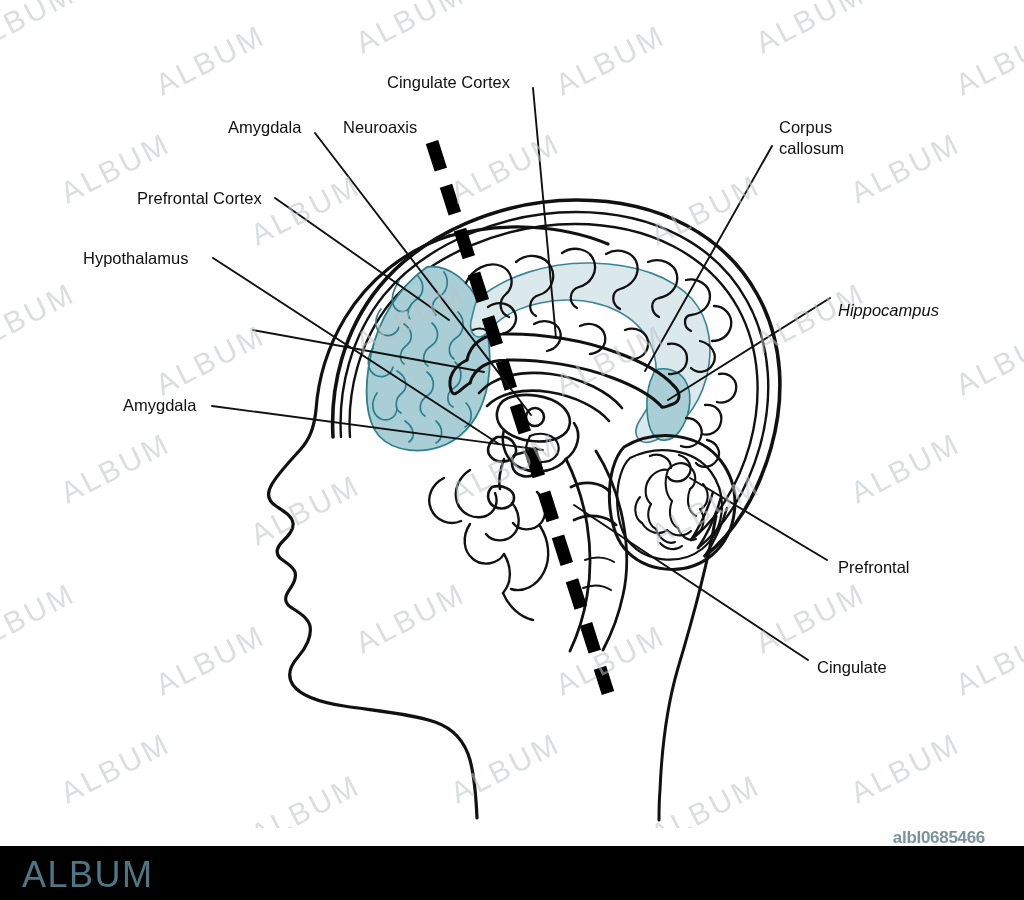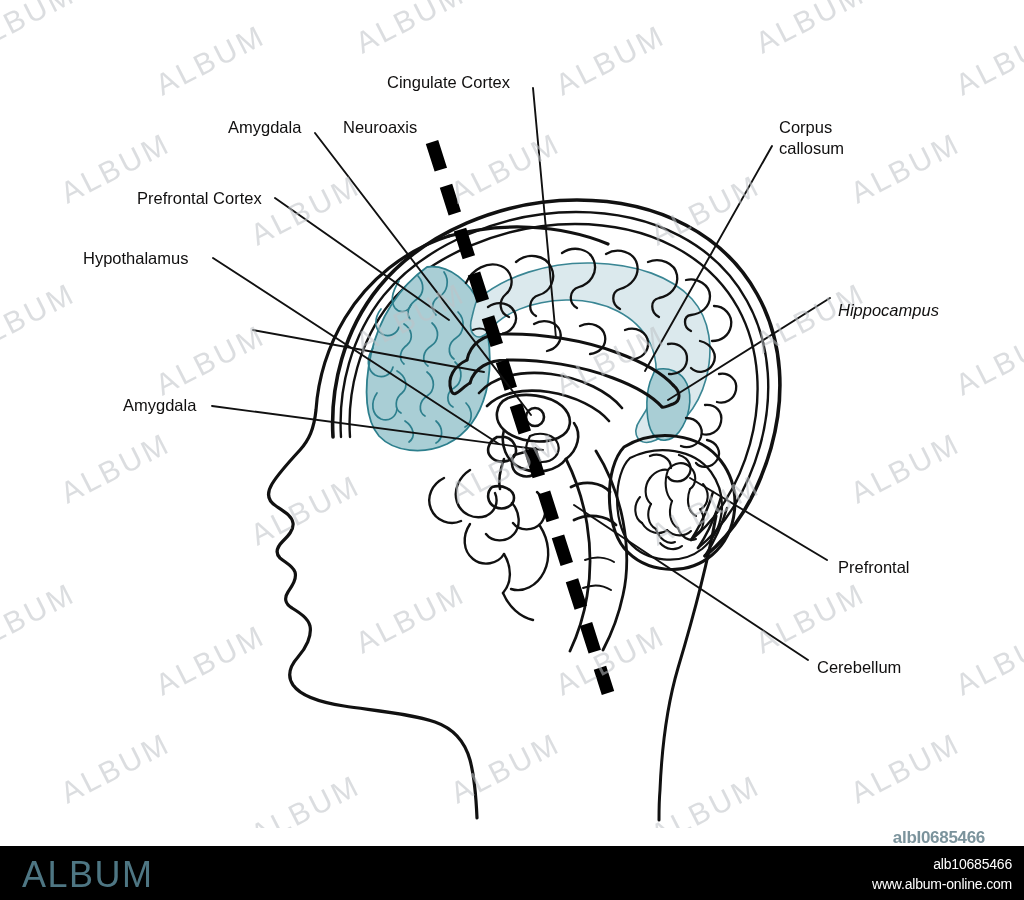--- a/index.html
+++ b/index.html
@@ -399,30 +399,26 @@
         <div class="anno-label left" style="left: 387px; top: 72px;">Cingulate Cortex</div>
         <div class="anno-label left" style="left: 228px; top: 117px;">Amygdala</div>
         <div class="anno-label left" style="left: 343px; top: 117px;">Neuroaxis</div>
         <div class="anno-label left" style="left: 779px; top: 117px;">Corpus
 callosum</div>
         <div class="anno-label left" style="left: 137px; top: 188px;">Prefrontal Cortex</div>
         <div class="anno-label left" style="left: 83px; top: 248px;">Hypothalamus</div>
         <div class="anno-label left" style="left: 838px; top: 300px; font-style: italic;">Hippocampus</div>
         <div class="anno-label left" style="left: 123px; top: 395px;">Amygdala</div>
         <div class="anno-label left" style="left: 838px; top: 557px;">Prefrontal</div>
-        <div class="anno-label left" style="left: 817px; top: 657px;">Cerebellum</div>
+        <div class="anno-label left" style="left: 817px; top: 657px;">Cingulate</div>
       </div>
 
   </div>
 
   <div id="id-strip">
     <div id="asset-id-top">albI0685466</div>
   </div>
 
   <div id="footer-bar">
     <div id="footer-logo">ALBUM</div>
-    <div id="footer-right">
-      <div>alb10685466</div>
-      <div>www.album-online.com</div>
-    </div>
   </div>
 
 </div>
 
 </body></html>

